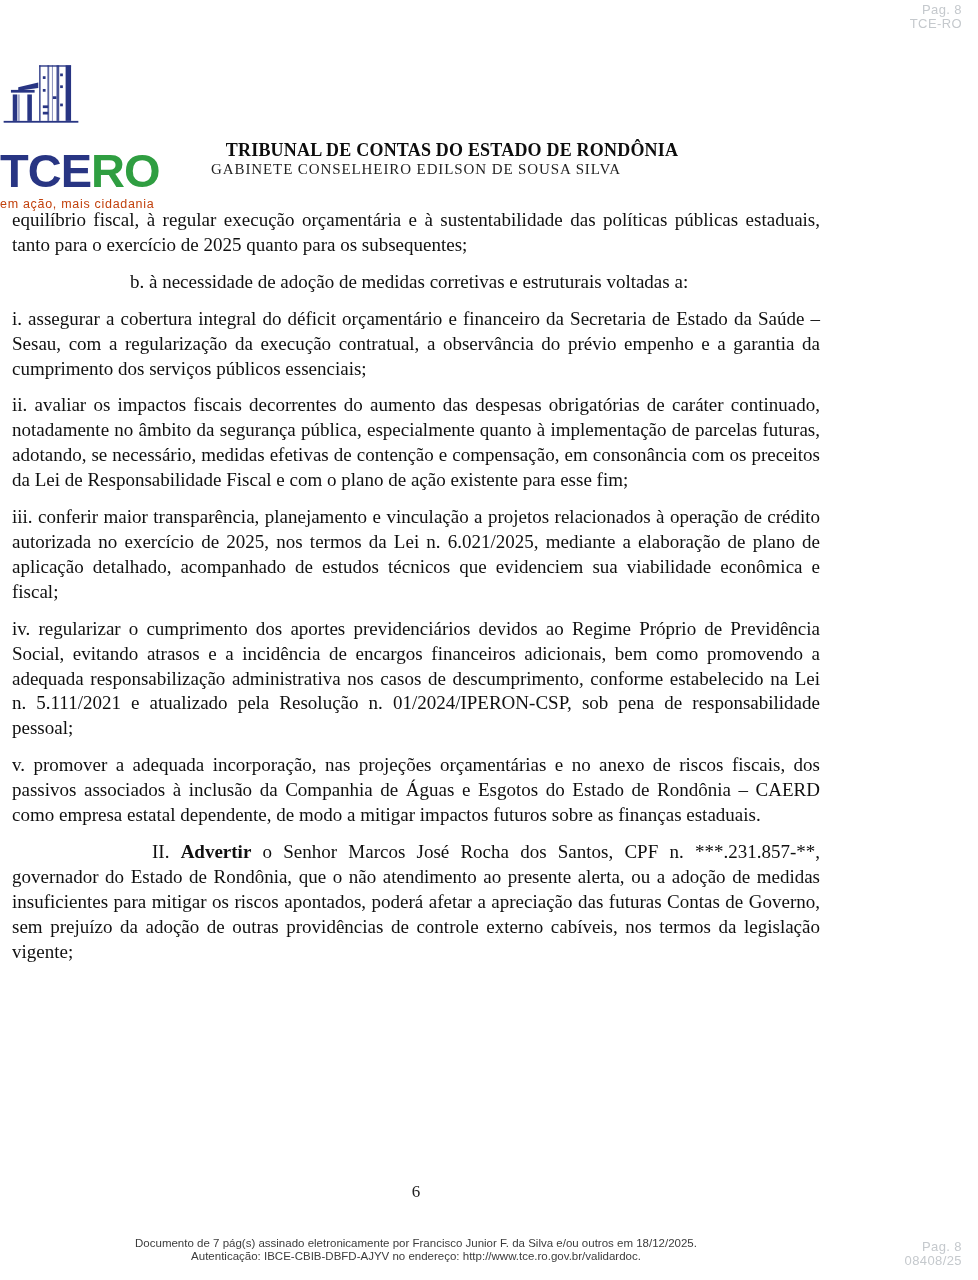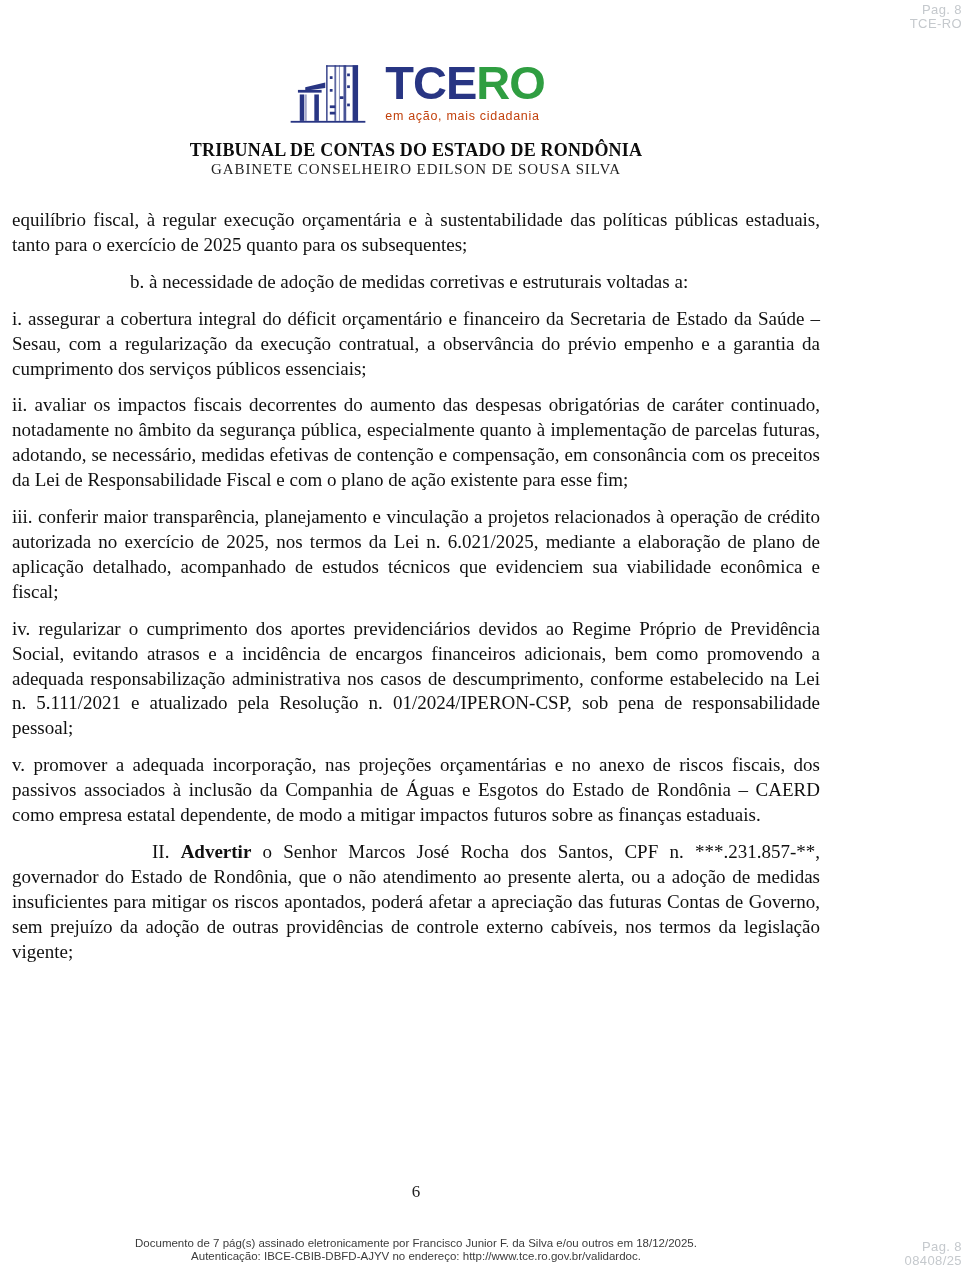--- a/index.html
+++ b/index.html
@@ -10,38 +10,38 @@
   .corner {
     position: absolute; right: 16px; text-align: right;
     font-family: "Liberation Sans", sans-serif; font-size: 13px; line-height: 13.5px;
     color: #c5c9cd; letter-spacing: 0.4px;
   }
   .corner-top { top: 3px; }
   .corner-bottom { top: 1240px; }
 
   .logo-row {
     position: absolute; top: 58px; left: 0; width: 832px;
-    display: flex; justify-content: center; align-items: flex-start; gap: 16px;
+    display: flex; justify-content: center; align-items: flex-start; gap: 16px; flex-direction: column;
   }
   .logo-building { width: 82px; height: 72px; }
   .logo-textcol { display: flex; flex-direction: column; align-items: flex-start; padding-top: 2px; }
   .logo-word {
     font-family: "Liberation Sans", sans-serif; font-weight: bold;
     font-size: 47px; line-height: 45px; letter-spacing: -1px;
   }
   .logo-tce { color: #283583; }
   .logo-ro  { color: #2f9e41; }
   .logo-tagline {
     font-family: "Liberation Sans", sans-serif; font-size: 12.5px;
     color: #c2410c; letter-spacing: 0.7px; margin-top: 4px;
   }
 
   .doc-title {
     position: absolute; top: 140px; left: 0; width: 832px; text-align: center;
-    font-weight: bold; font-size: 18px; letter-spacing: 0.2px; color: #0d0d0d;
+    font-weight: bold; font-size: 18px; letter-spacing: 0.2px; color: #0d0d0d; padding-left: 36px;
   }
   .doc-subtitle {
     position: absolute; top: 161px; left: 0; width: 832px; text-align: center;
     font-size: 15px; letter-spacing: 0.9px; color: #1e1e1e;
   }
 
   .content {
     position: absolute; top: 196px; left: 0; width: 832px;
     font-size: 19px; line-height: 24.9px; text-align: justify;
   }

